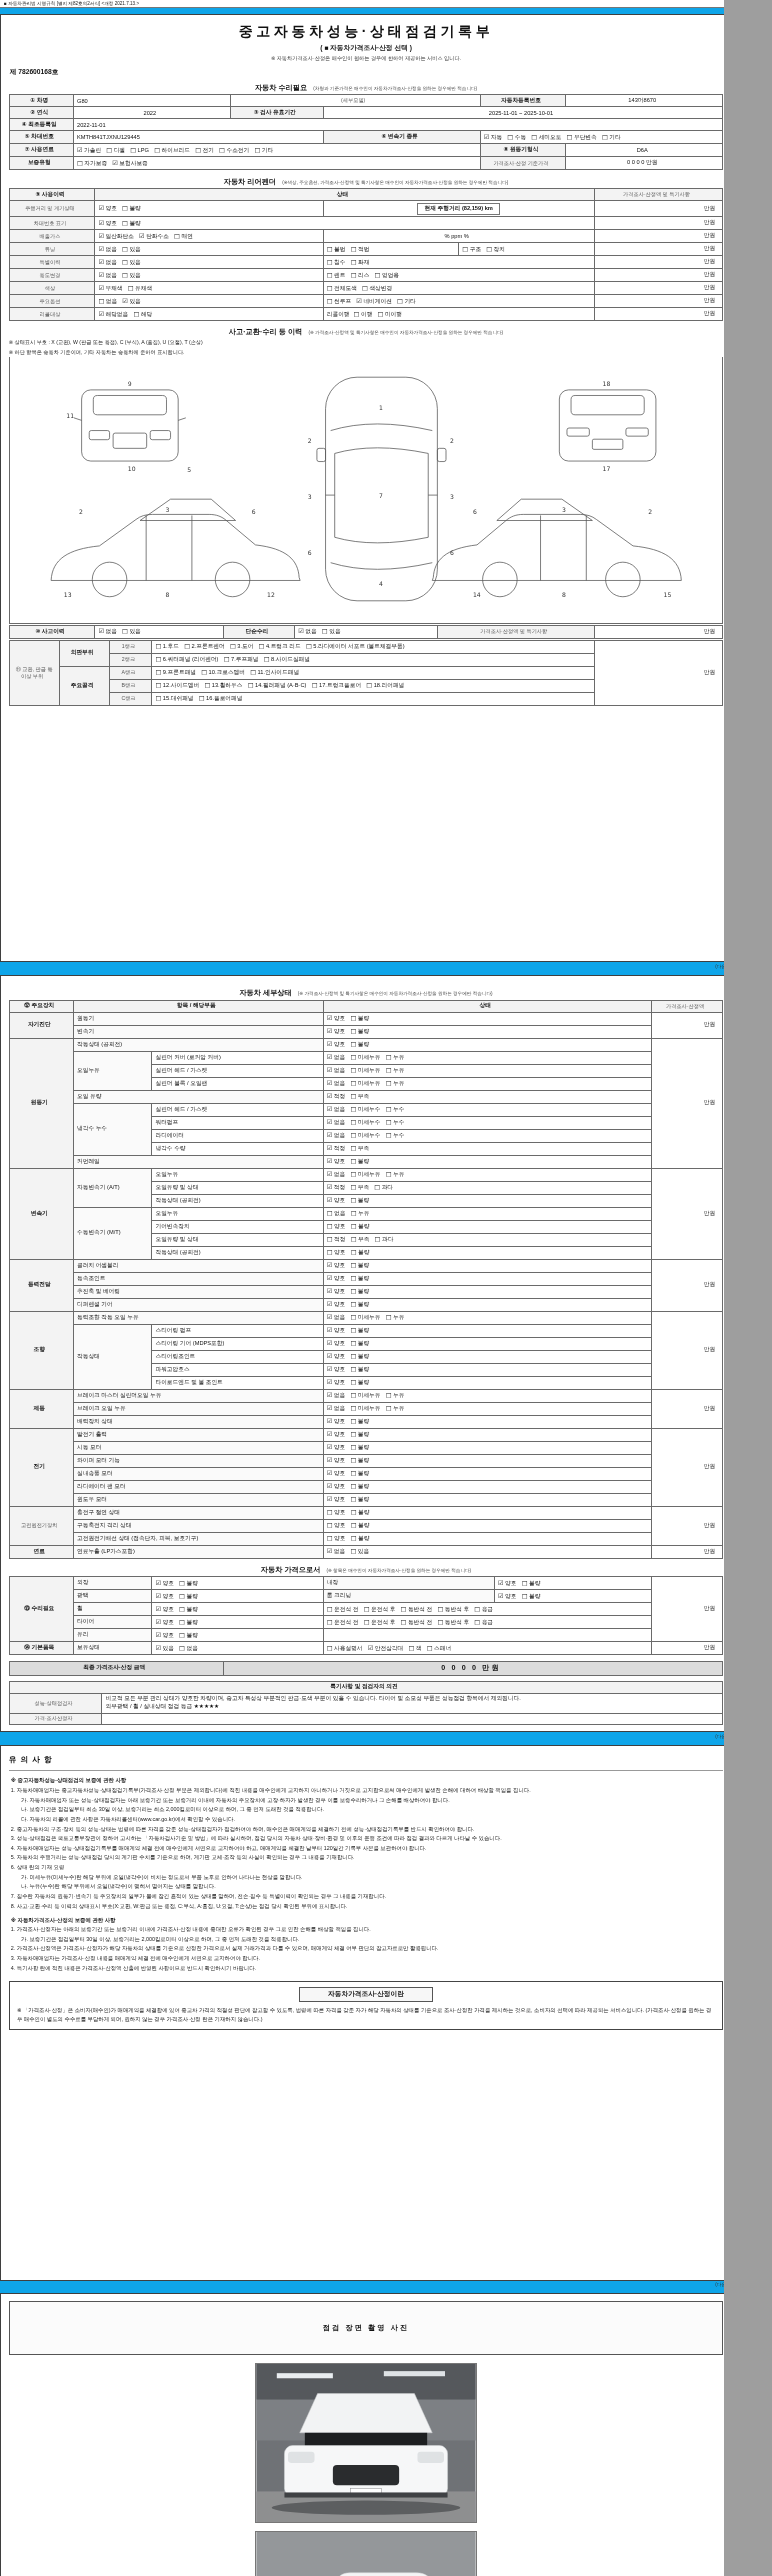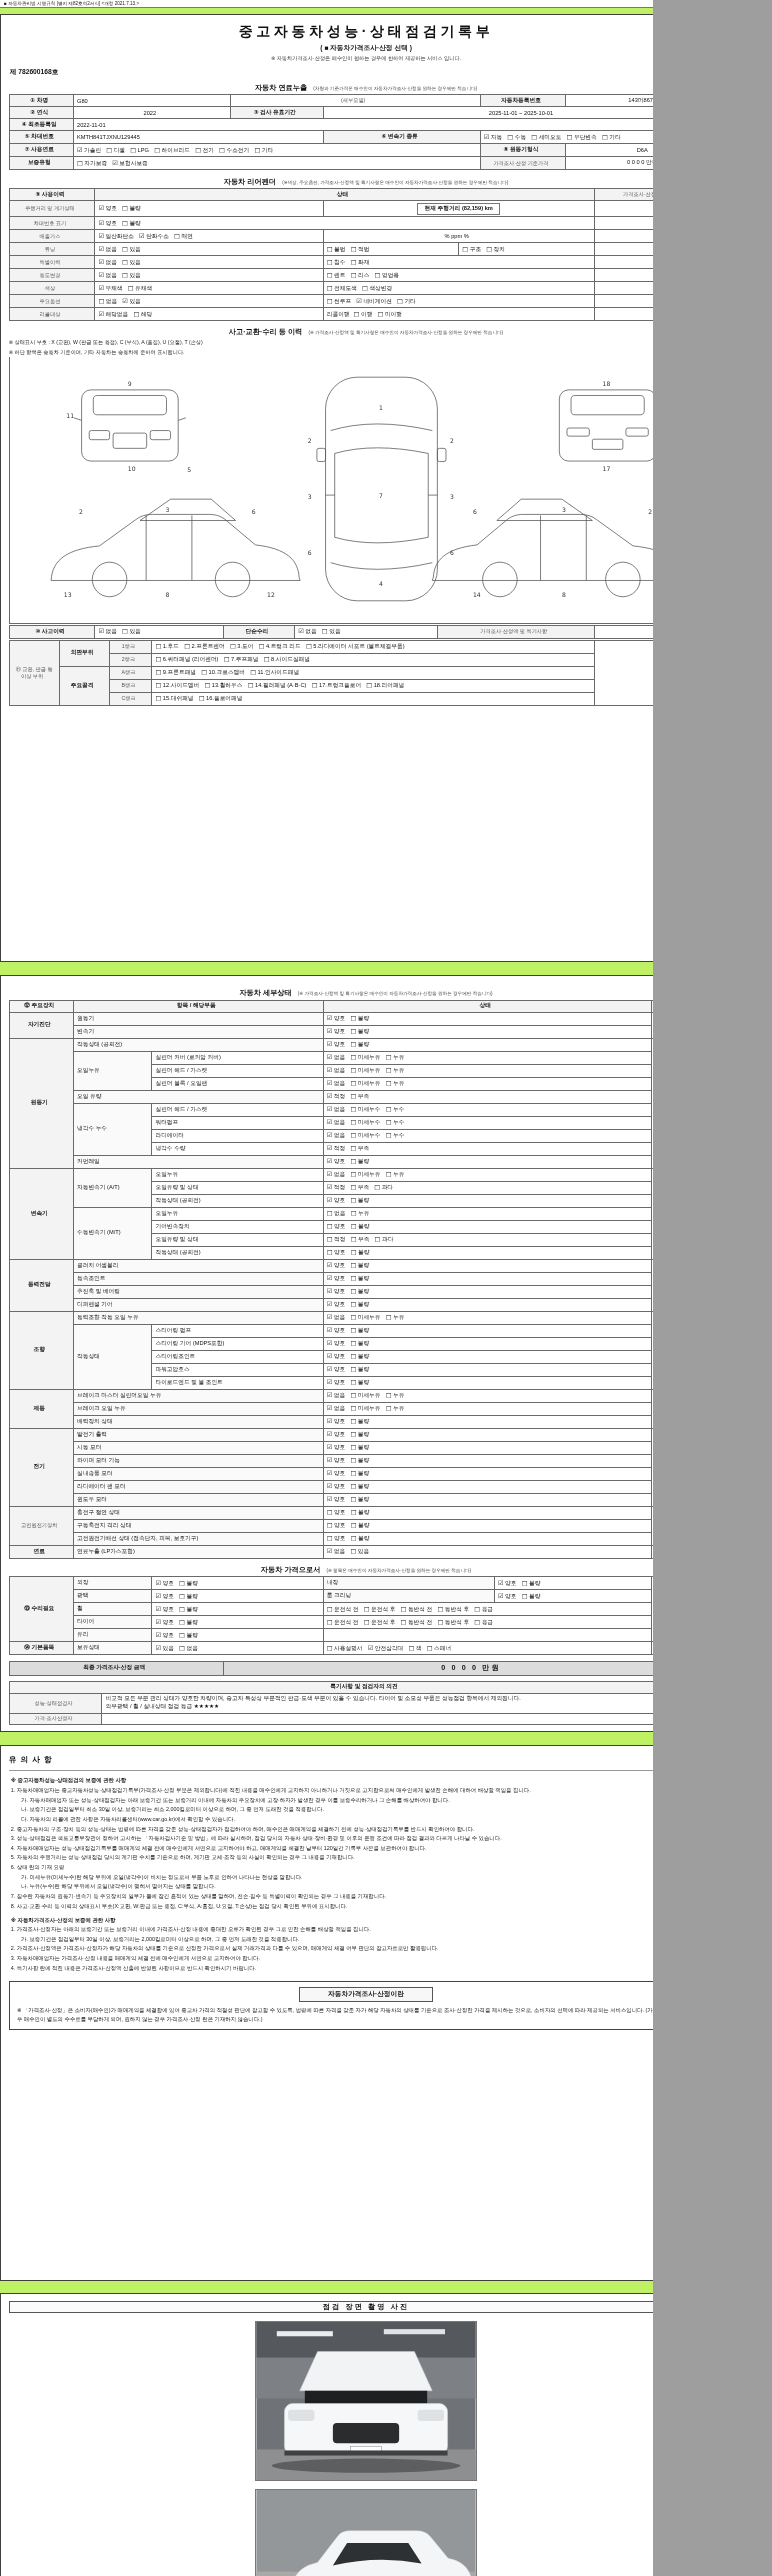--- a/index.html
+++ b/index.html
@@ -1,18 +1,18 @@
 <!DOCTYPE html>
 <html style="font-size:8.2px"><head>
 <meta charset="utf-8">
 <style>
 *{box-sizing:border-box}
 html,body{margin:0;padding:0}
 body{background:#9e9e9e;font-family:"Liberation Sans","DejaVu Sans",sans-serif;color:#111}
-.sheet{width:653px;height:2576px;overflow:hidden;background:#bef264;position:relative}
+.sheet{width:724px;height:2576px;overflow:hidden;background:#0ea5e9;position:relative}
 .topstrip{background:#fff;font-size:4.6px;padding:1px 4.1px;color:#222;border-bottom:0.5px solid #777}
 .panel{width:732px;margin:6.2px auto 0;background:#fff;border:0.5px solid #3f3f3f;padding:6.2px 7.7px;position:relative}
 #panel1{min-height:948px}
 #panel2{min-height:592px}
 #panel3{min-height:536px}
 #panel4{min-height:368px}
 .nextpage{width:732px;margin:1.5px auto 0;text-align:right;font-size:4.6px;color:#333}
 .doc-title{text-align:center;font-size:14px;font-weight:bold;letter-spacing:3.6px;margin-top:2.1px}
 .doc-sub{text-align:center;font-size:6.7px;font-weight:bold;margin-top:2.6px}
 .doc-subnote{text-align:center;font-size:5.2px;color:#333;margin-top:1.5px}
@@ -37,41 +37,41 @@
 .cbl{font-size:5.7px}
 .inbox{display:inline-block;border:0.5px solid #777;background:#fff;padding:1px 6.2px;font-weight:bold;font-size:5.7px}
 .diagram{border:0.5px solid #6a6a6a;border-top:none;padding:3.1px;background:#fff}
 .notice-head{text-align:left;font-size:7.7px;font-weight:bold;letter-spacing:4.1px;padding:3.1px 0 5.2px;border-bottom:0.5px solid #999;margin-bottom:5.2px}
 .nline{font-size:5.4px;line-height:1.6;margin:1px 2.1px;color:#1a1a1a}
 .nline.h{font-weight:bold;margin-top:5.2px}
 .nline.i1{padding-left:10.3px}
 .pricebox{border:0.8px solid #444;margin-top:8.2px;padding:5.2px 7.2px 6.2px}
 .pricebox-title{display:block;width:134px;margin:0 auto 4.1px;text-align:center;font-weight:bold;font-size:6.7px;border:0.5px solid #555;padding:2.1px 0;background:#f7f7f7}
 .pricebox-text{font-size:5.4px;line-height:1.6;color:#1a1a1a}
-.photos-head{border:0.5px solid #555;text-align:center;font-weight:bold;font-size:7.2px;padding:0 0;letter-spacing:2.1px;background:#fbfbfb}
+.photos-head{border:0.5px solid #555;text-align:center;font-weight:bold;font-size:7.2px;padding:21px 0;letter-spacing:2.1px;background:#fbfbfb}
 .photo{display:block;margin:8.2px auto 0;border:0.5px solid #777}
 svg text{font-family:"DejaVu Sans",sans-serif}
 </style>
 </head>
 <body>
 
 <div class="sheet">
 
   <div class="topstrip">
     <span>■ 자동차관리법 시행규칙 [별지 제82호의2서식] &lt;개정 2021.7.13.&gt;</span>
   </div>
 
   <div class="panel" id="panel1">
     <div class="doc-title">중고자동차성능·상태점검기록부</div>
     <div class="doc-sub">( ■ 자동차가격조사·산정 선택 )</div>
     <div class="doc-subnote">※ 자동차가격조사·산정은 매수인이 원하는 경우에 한하여 제공하는 서비스 입니다.</div>
     <div class="doc-no">제 782600168호</div>
 
     <div class="sec-title">
-      <span>자동차 연료누출</span>
+      <span>자동차 수리필요</span>
       <span class="sec-note">(차명과 기준가격은 매수인이 자동차가격조사·산정을 원하는 경우에만 적습니다)</span>
     </div>
     <table class="f">
       <colgroup>
           <col style="width:9%">
           <col style="width:22%">
           <col style="width:13%">
           <col style="width:22%">
           <col style="width:12%">
           <col style="width:22%">

